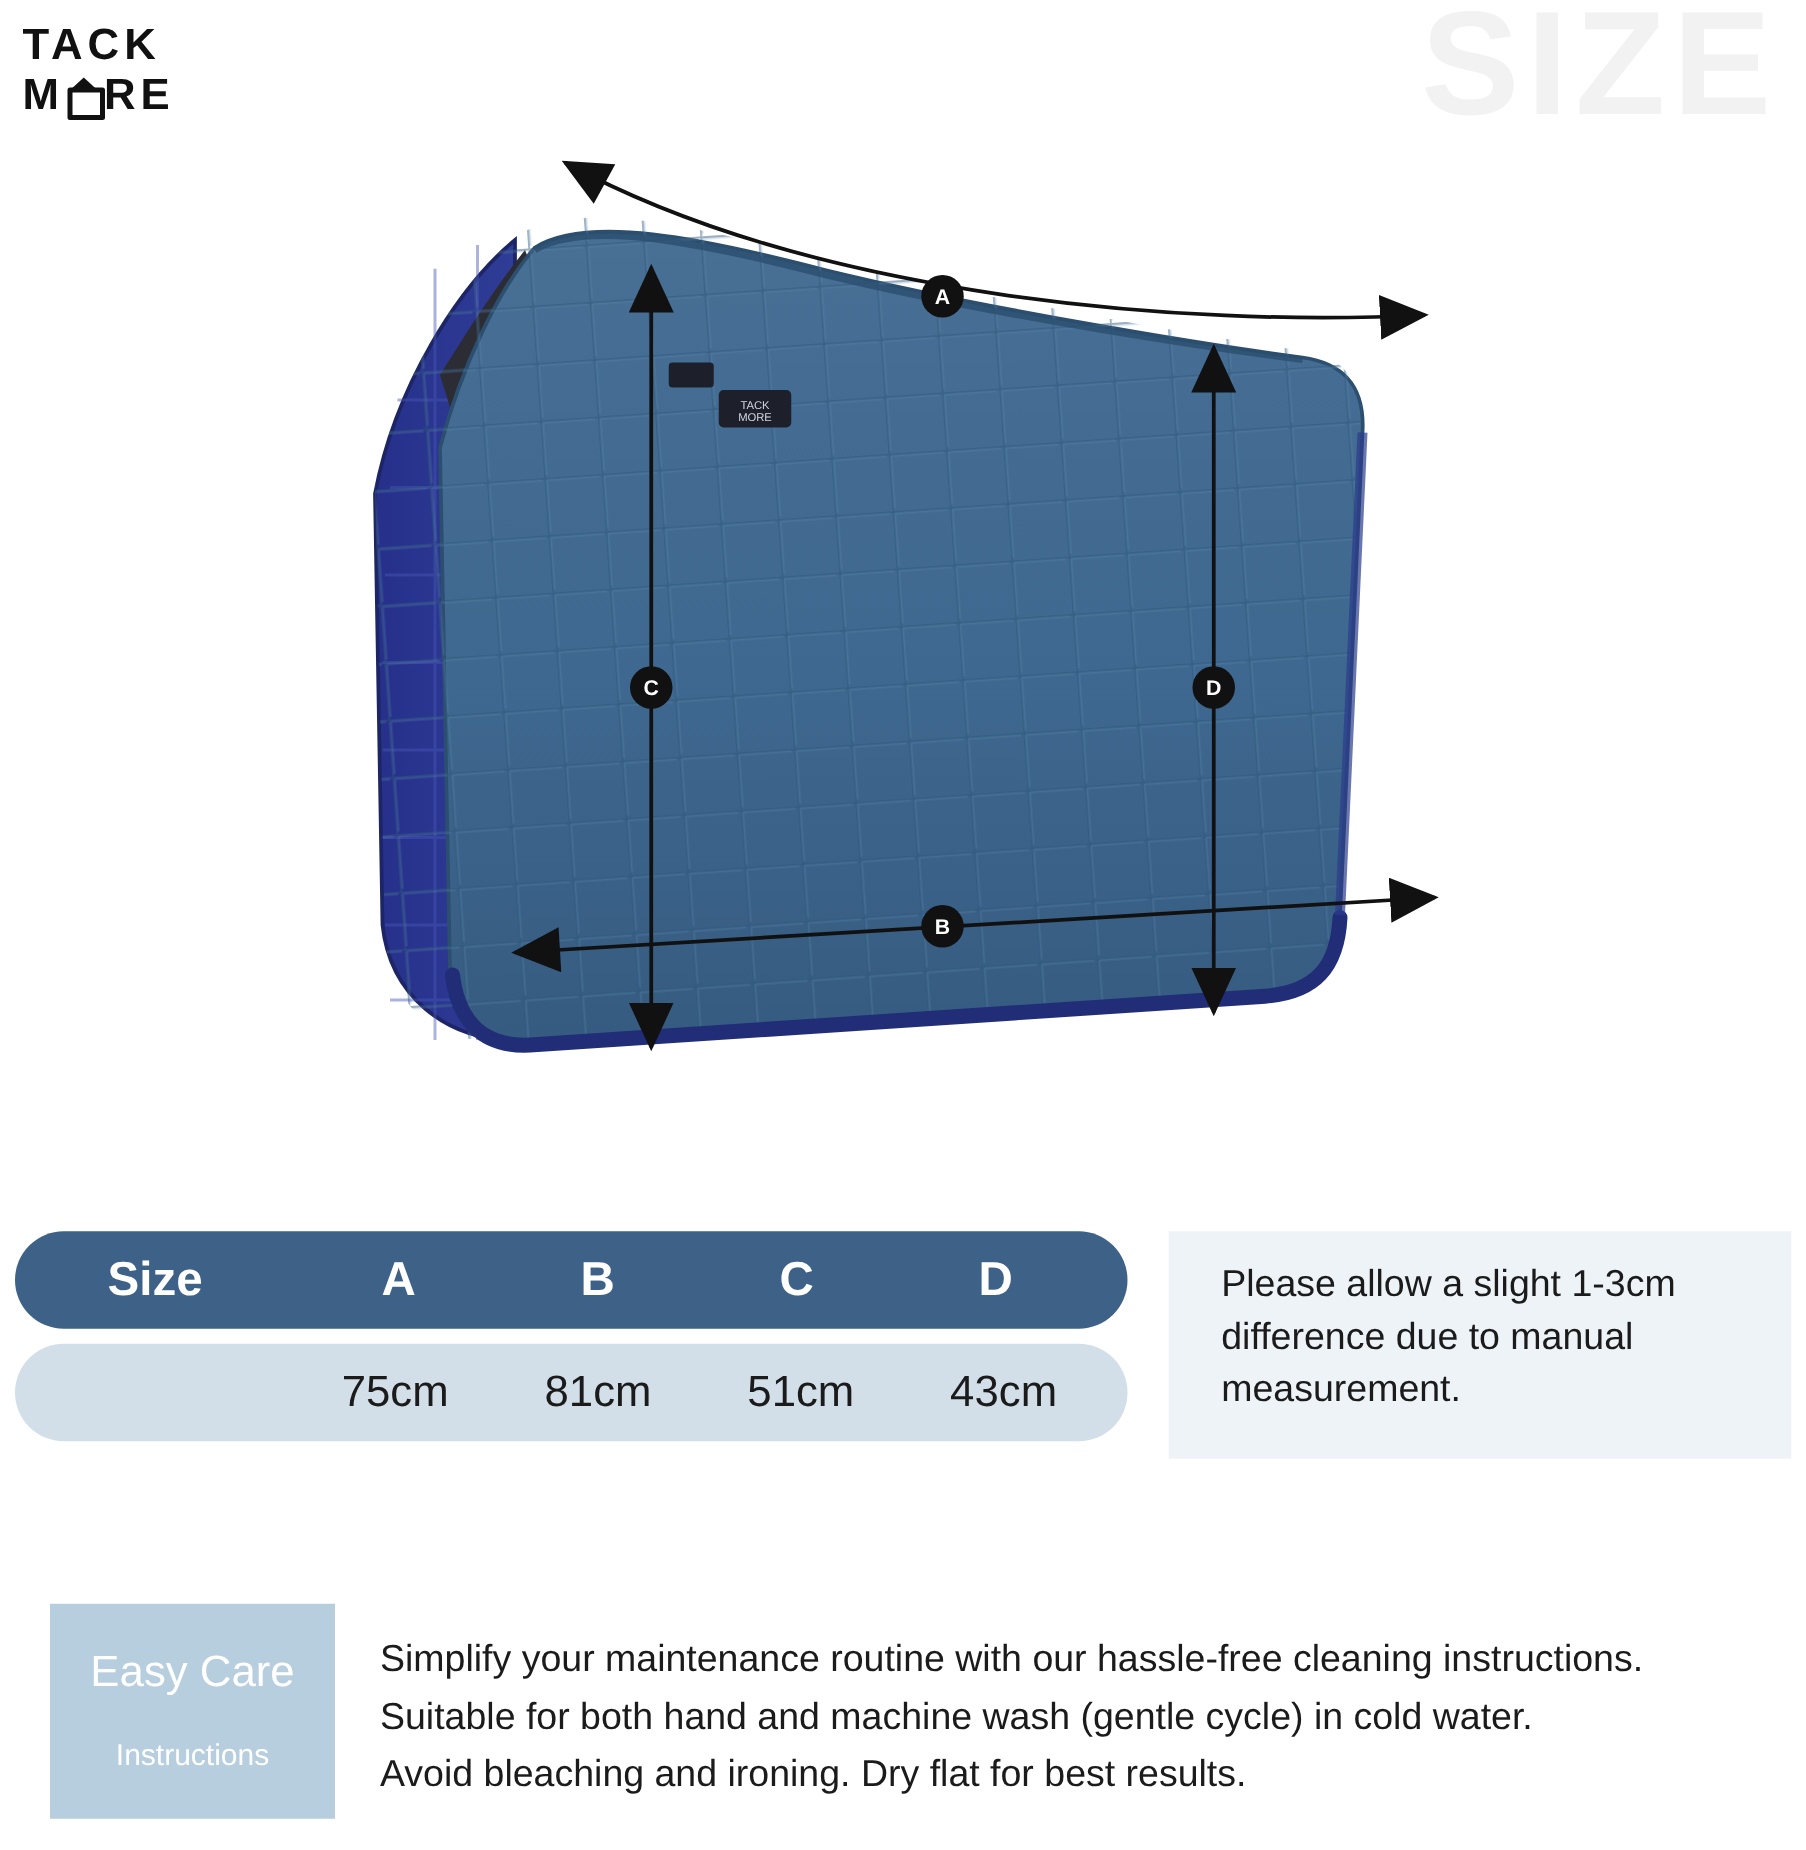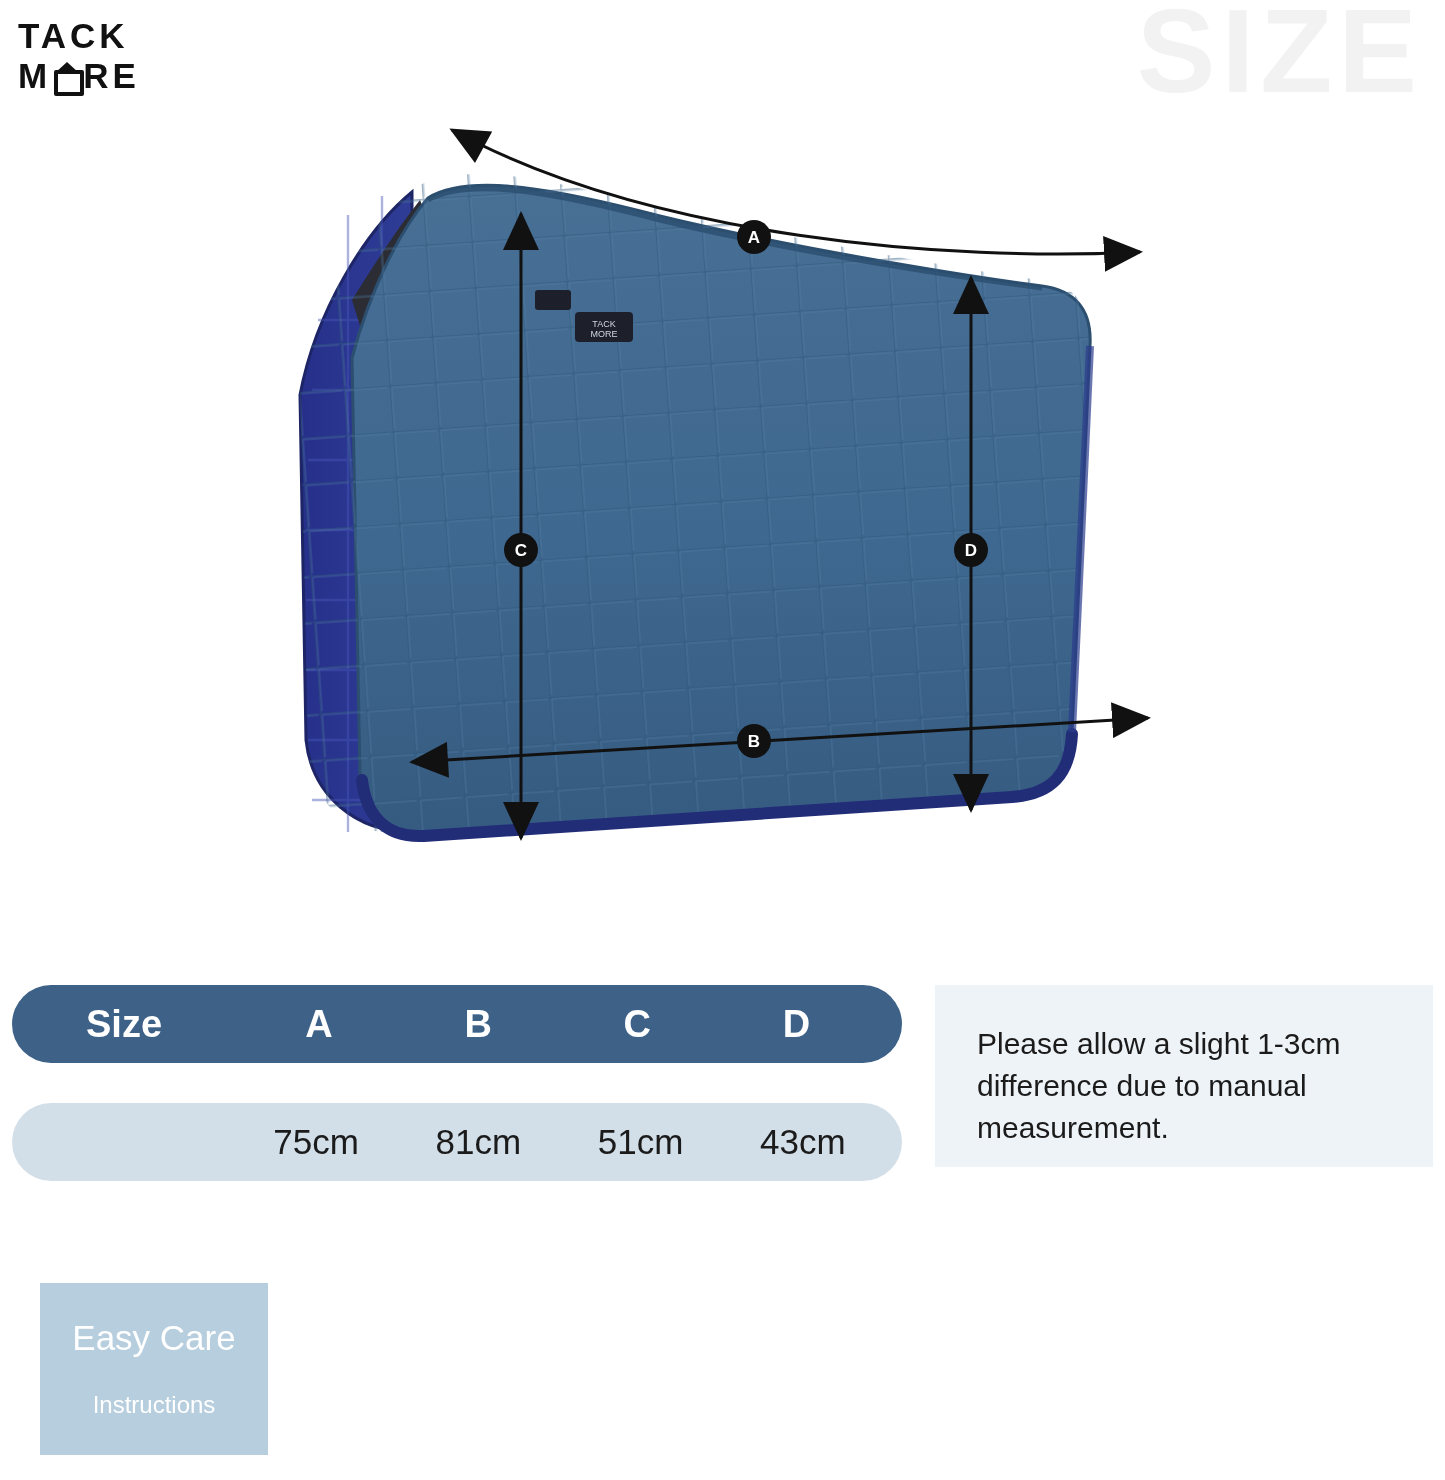--- a/index.html
+++ b/index.html
@@ -91,33 +91,33 @@
   .size-row.head {
     background: #3d6187;
     color: #ffffff;
     font-size: 38px;
     font-weight: 700;
   }
   .size-row.body {
     background: #d2dfe9;
     color: #1b1b1b;
     font-size: 35px;
-    margin-top: 40px;
+    margin-top: 12px;
     gap: 16px;
   }
   .cell-label { width: 210px; padding-left: 48px; }
   .cell-v { width: 168px; text-align: center; }
 
   
   .note {
     position: absolute;
     left: 935px; top: 985px;
     width: 498px; height: 182px;
     background: #eef3f7;
-    padding: 38px 42px 0 42px;
+    padding: 22px 42px 0 42px;
     font-size: 30px;
     line-height: 42px;
     color: #1b1b1b;
   }
 
   
   .care {
     position: absolute;
     left: 40px; top: 1283px;
     width: 1370px;
@@ -290,13 +290,18 @@
   </div>
 </div>
 
 <div class="note">Please allow a slight 1-3cm difference due to manual measurement.</div>
 
 <div class="care">
   <div class="care-badge">
     <div class="t1">Easy Care</div>
     <div class="t2">Instructions</div>
   </div>
+  <div class="care-text">
+    <div>Simplify your maintenance routine with our hassle-free cleaning instructions.</div>
+    <div>Suitable for both hand and machine wash (gentle cycle) in cold water.</div>
+    <div>Avoid bleaching and ironing. Dry flat for best results.</div>
+  </div>
 </div>
 
 </body></html>

